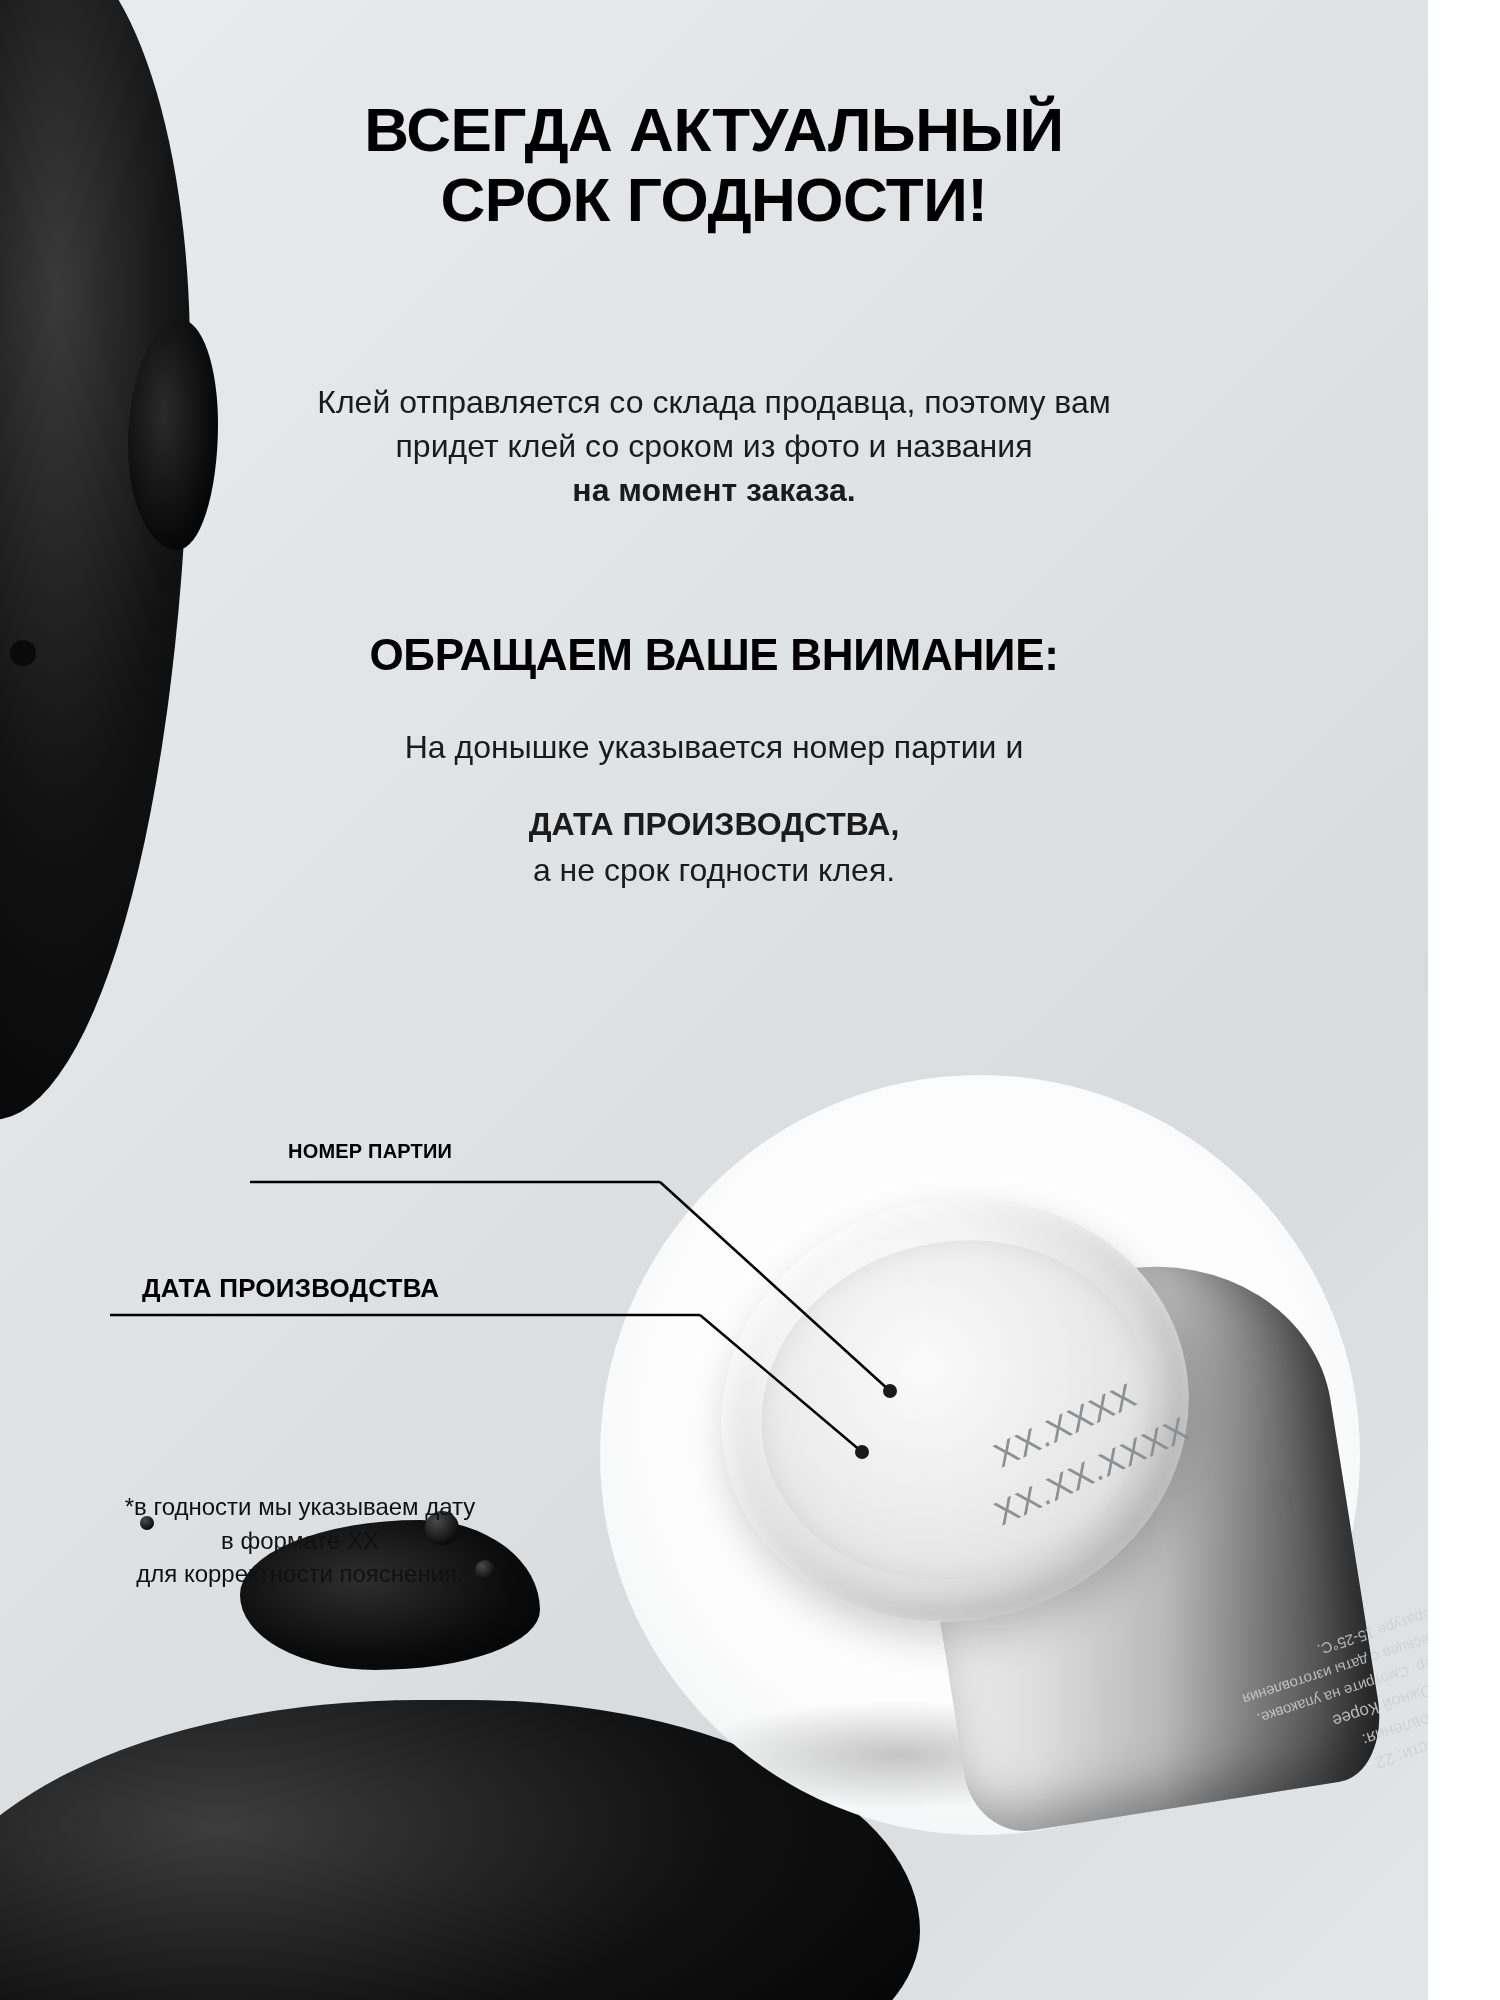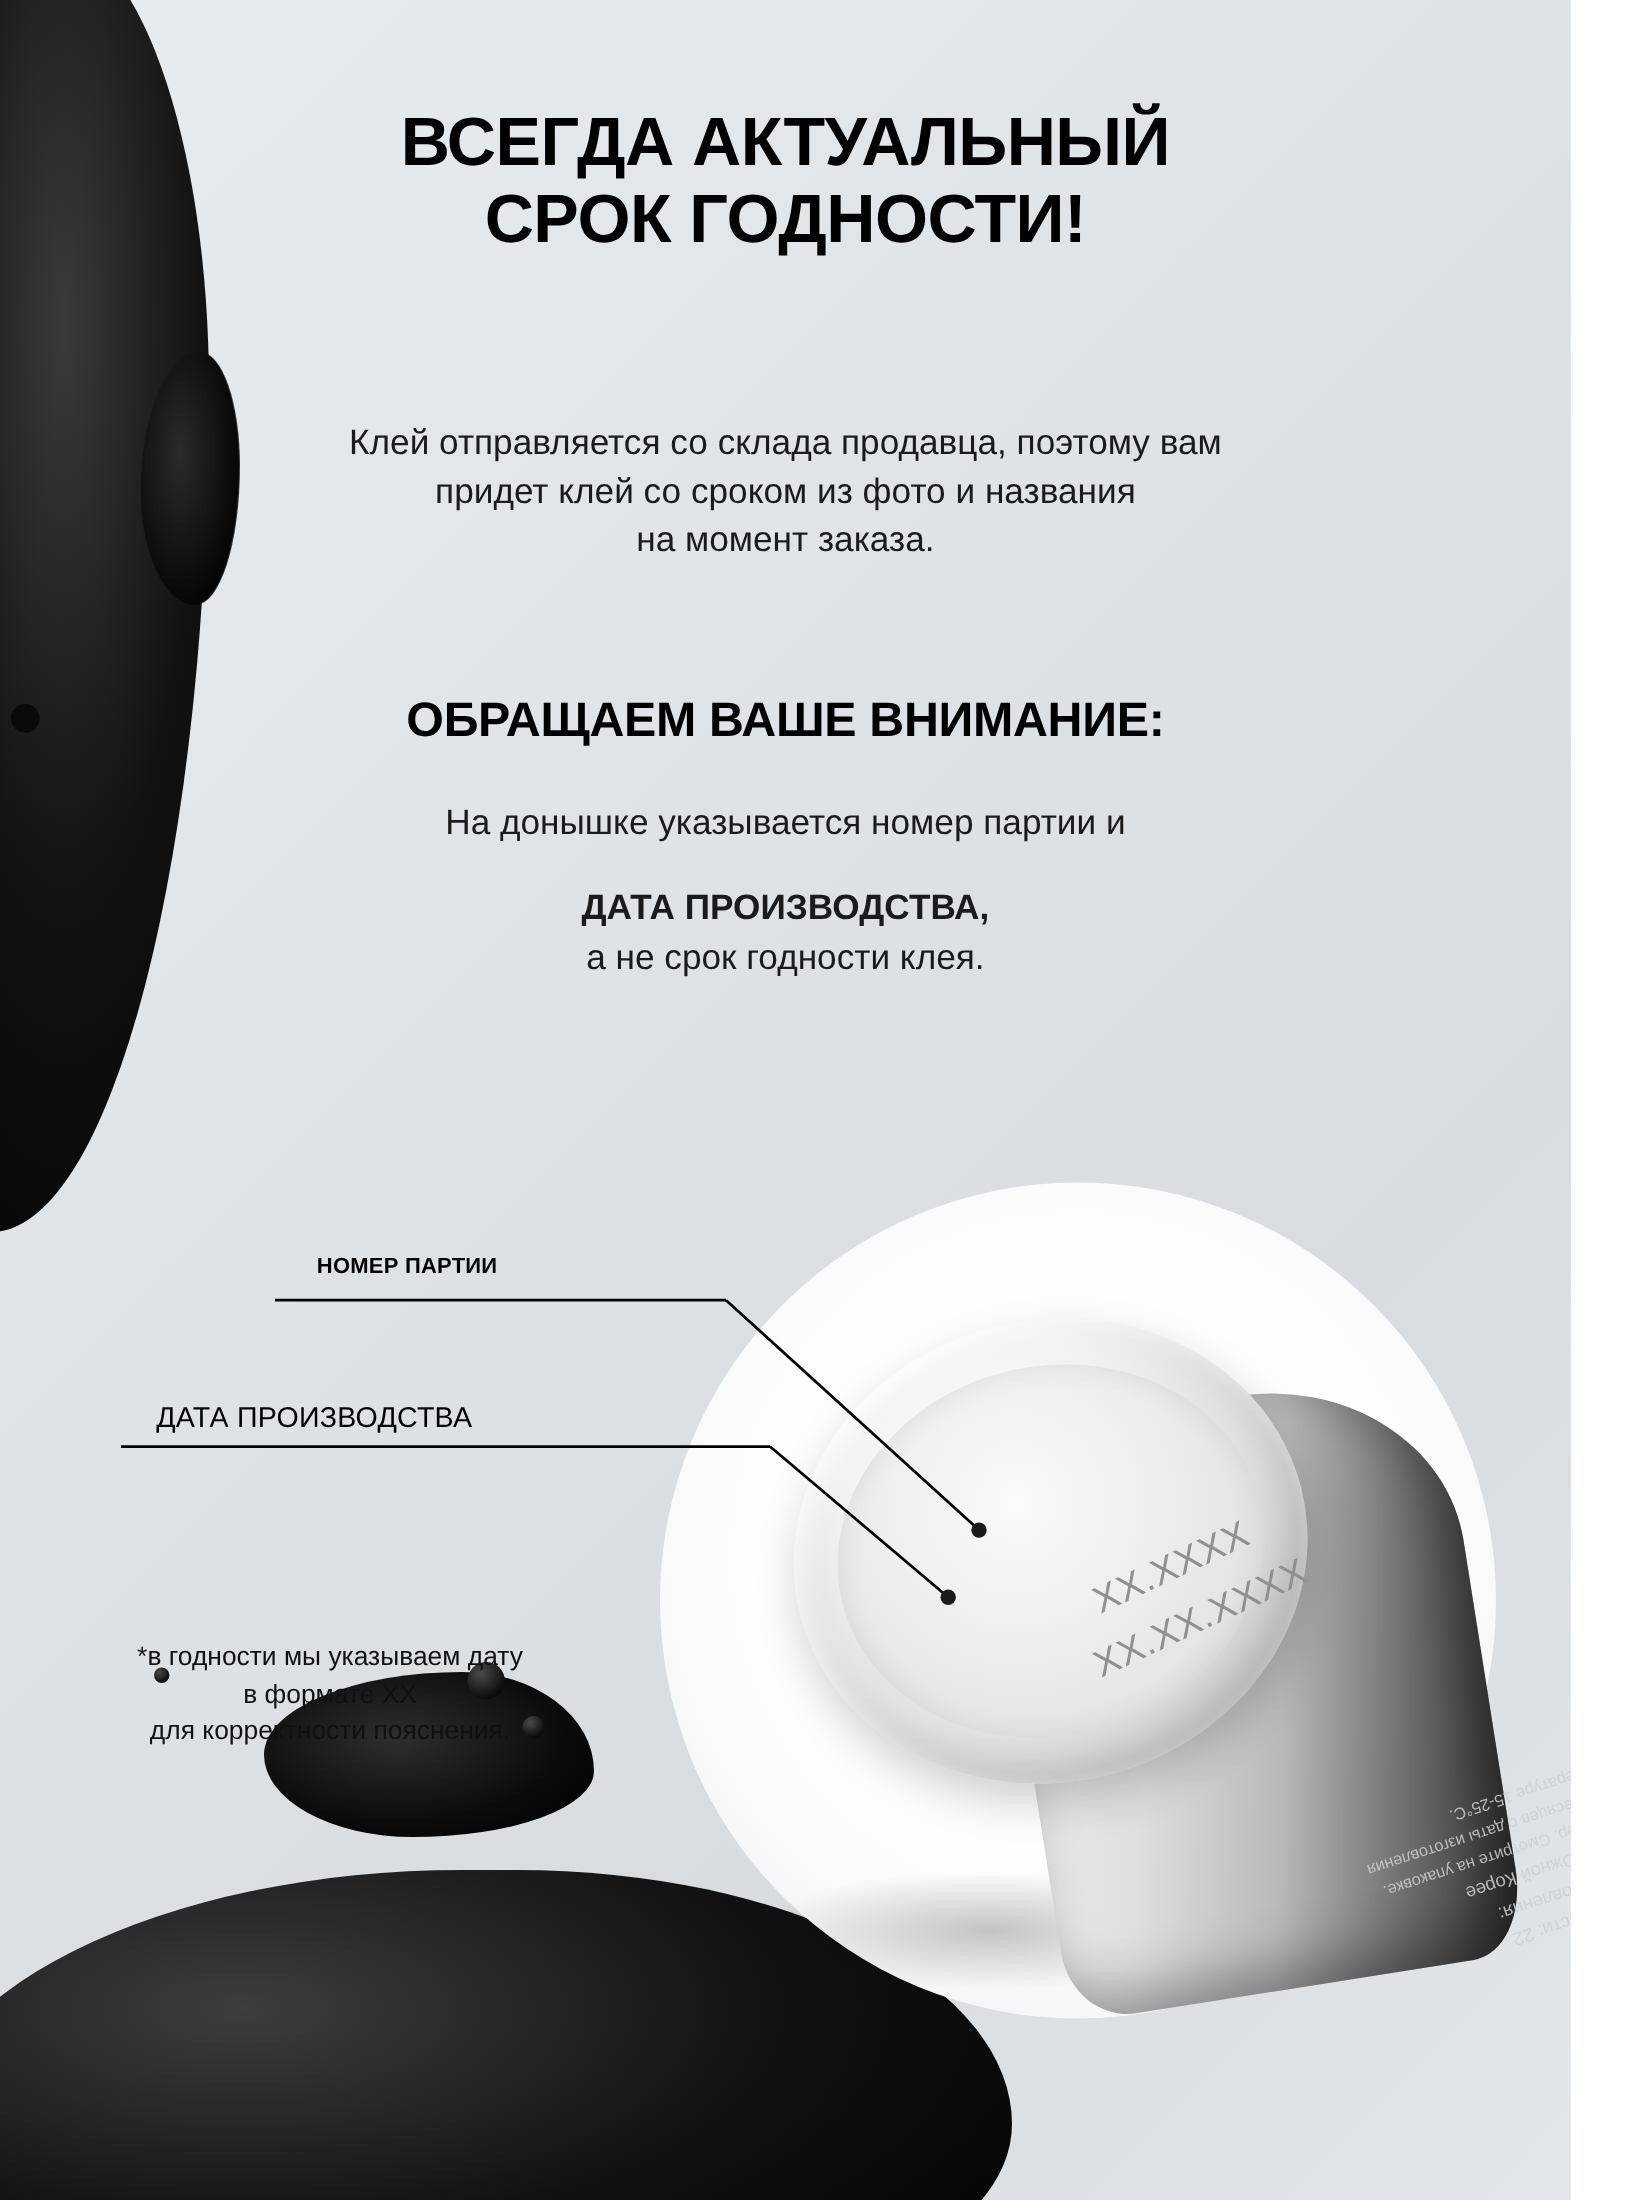--- a/index.html
+++ b/index.html
@@ -96,21 +96,21 @@
     left: 0;
     right: 0;
     top: 380px;
     text-align: center;
     font-size: 32px;
     line-height: 1.38;
     color: #1b1b1b;
     padding: 0 230px;
     box-sizing: border-box;
   }
-  .subtext .strong { font-weight: normal; }
+  .subtext .strong { font-weight: bold; }
 
   .attention {
     position: absolute;
     left: 0;
     right: 0;
     top: 630px;
     text-align: center;
     font-size: 44px;
     font-weight: bold;
     color: #000;
@@ -136,21 +136,21 @@
     font-size: 20px;
     font-weight: bold;
     color: #000;
     letter-spacing: 0.2px;
   }
   .label-date {
     position: absolute;
     left: 142px;
     top: 1273px;
     font-size: 26px;
-    font-weight: normal;
+    font-weight: bold;
     color: #000;
     letter-spacing: 0.2px;
   }
   .callout-svg {
     position: absolute;
     left: 0;
     top: 0;
     width: 1500px;
     height: 2000px;
     pointer-events: none;

